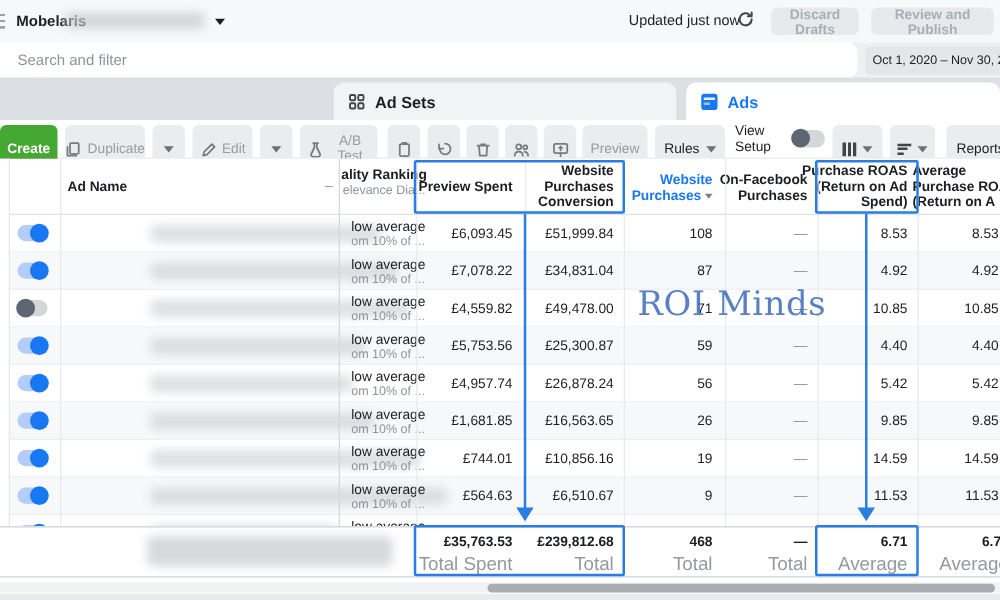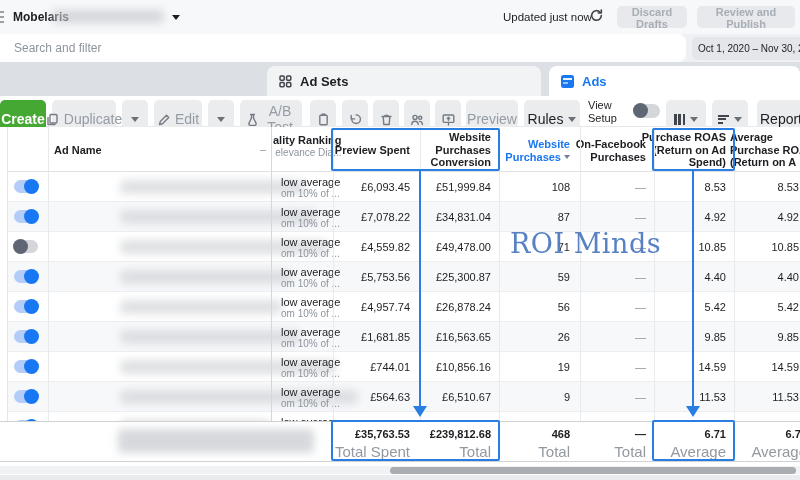--- a/index.html
+++ b/index.html
@@ -29,37 +29,37 @@
 .tab.campaigns{left:0;width:259px;overflow:hidden}
 .tab.adsets{left:267px;width:274px}
 .tab.ads{left:549px;width:251px;background:#fff;color:#1877f2}
 .arcfrag{position:absolute;left:-8px;top:8px;width:14px;height:14px;border:1.6px solid #40454b;border-radius:3px}
 .camp-label{margin-left:10px}
 .adsicon{width:13px;height:13px;background:#1877f2;border-radius:2.5px;position:relative;flex:0 0 auto}
 .adsicon::after{content:"";position:absolute;left:2px;right:2px;top:3px;height:2px;background:#eaf2ff}
 .adsicon::before{content:"";position:absolute;left:2px;width:5px;top:7px;height:2px;background:#9cc3f7}
 
 .toolbar{position:absolute;left:0;top:96px;width:800px;height:31px;background:#fff;border-bottom:1px solid #e5e7ea}
-.tbtn{position:absolute;top:100px;height:38px;border:none;border-radius:5px;background:#eaecee;display:flex;align-items:center;justify-content:center;gap:5px;font-size:14px;font-family:inherit;color:#969ca4;cursor:pointer;padding:16px 6px}
+.tbtn{position:absolute;top:100px;height:38px;border:none;border-radius:5px;background:#eaecee;display:flex;align-items:center;justify-content:center;gap:5px;font-size:11px;font-family:inherit;color:#969ca4;cursor:pointer;padding:16px 6px}
 .tbtn svg{flex:0 0 auto}
 .create{background:#45a832;color:#fff;font-weight:bold}
 .dark{color:#1c1e21}
 .car{width:0;height:0;border-left:4px solid transparent;border-right:4px solid transparent;border-top:5px solid #6b7178;display:inline-block}
 .viewsetup{position:absolute;left:588px;top:99px;width:42px;font-size:11px;line-height:13px;color:#1c1e21}
 .vtoggle{position:absolute;left:633px;top:104px;width:27px;height:14px;border-radius:8px;background:#d4d6da;cursor:pointer}
 .vtoggle::after{content:"";position:absolute;left:0;top:-1px;width:15px;height:15px;border-radius:50%;background:#5f6673}
 .vbars{width:11px;height:11px;background:linear-gradient(90deg,#40454b 0 2.5px,transparent 2.5px 4.3px,#40454b 4.3px 6.8px,transparent 6.8px 8.5px,#40454b 8.5px 11px)}
 .hbars{width:11px;height:11px;display:flex;flex-direction:column;justify-content:space-between;padding:1px 0}
 .hbars i{height:2px;background:#40454b;display:block}
 .hbars i:nth-child(1){width:11px}.hbars i:nth-child(2){width:8px}.hbars i:nth-child(3){width:5px}
 
 .thead{position:absolute;left:0;top:127px;width:800px;height:45px;background:#fff;border-bottom:1px solid #dfe1e5}
 .hcell{position:absolute;display:flex;flex-direction:column;align-items:flex-end;font-weight:bold;font-size:11px;line-height:12.5px;white-space:nowrap;color:#1c1e21}
 .hl{display:flex;align-items:center;gap:3px}
-.qhead{left:273px;top:134px;align-items:flex-end}
+.qhead{left:273px;top:134px;align-items:center}
 .qhead .sub{font-weight:normal;font-size:10px;color:#8d949e}
 .adname{position:absolute;left:54px;top:144px;font-weight:bold;font-size:11px}
 .sortdash{position:absolute;left:260px;top:143px;font-size:11px;color:#8d949e}
 .blue{color:#1877f2}
 .wpcaret{width:0;height:0;border-left:3.5px solid transparent;border-right:3.5px solid transparent;border-top:4.5px solid #718096}
 .vline{position:absolute;top:127px;height:335px;width:1px;background:#e8eaec;z-index:1}
 .vline.strong{background:#d4d7db}
 .strip{position:absolute;left:0;top:127px;width:8px;height:335px;border-right:1px solid #e4e6e9;background:#fff;z-index:2}
 .tbody{position:absolute;left:0;top:172px;width:800px;height:249px;overflow:hidden}
 .trow{position:relative;height:30px;border-bottom:1px solid #eceef0;background:#fff}

